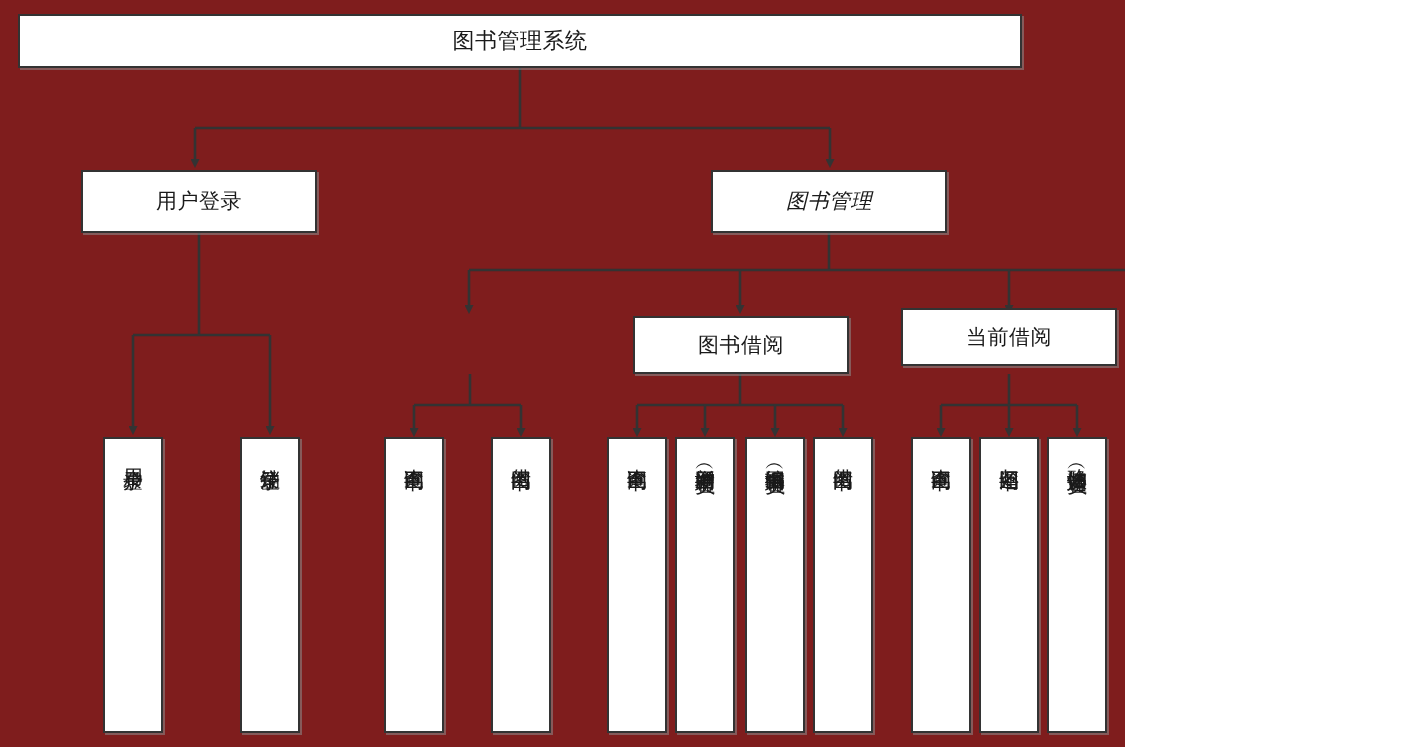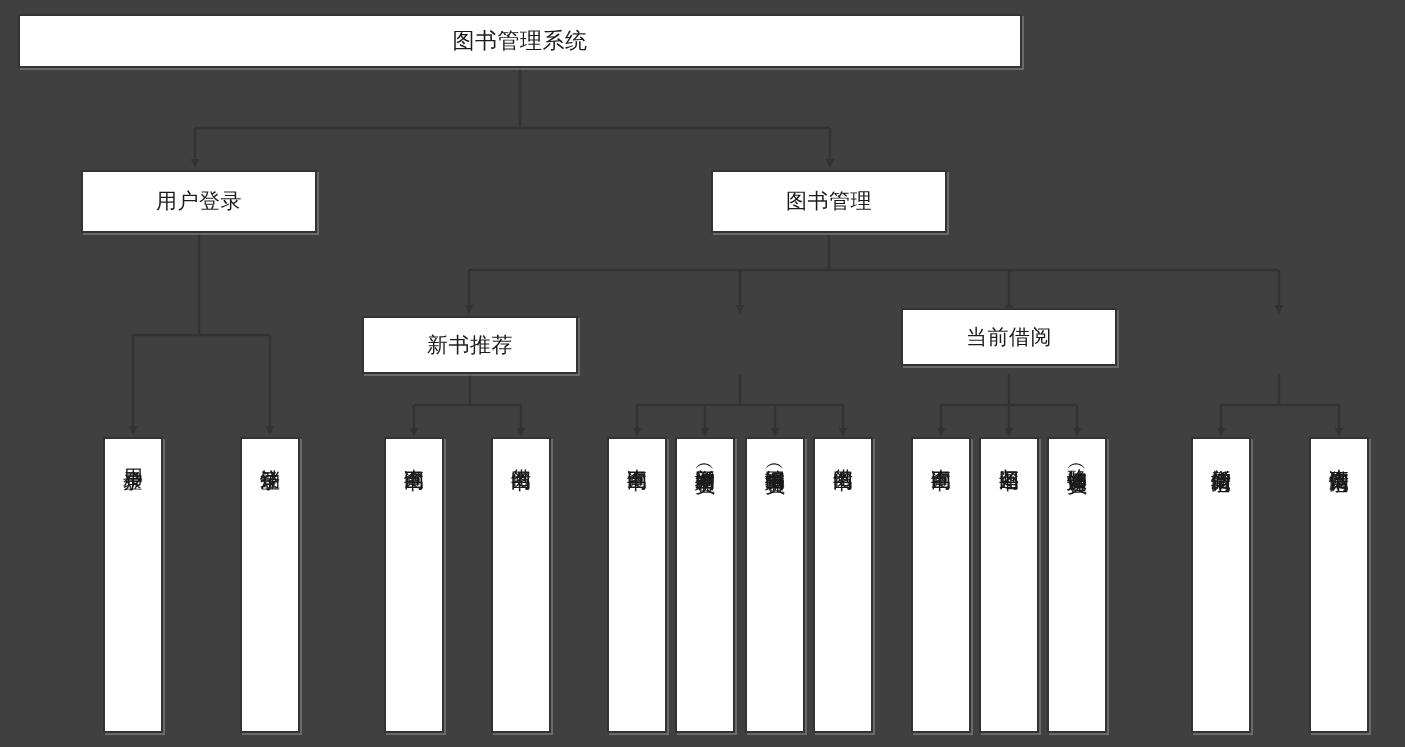--- a/index.html
+++ b/index.html
@@ -5,23 +5,23 @@
   html, body {
     margin: 0;
     padding: 0;
     background: #ffffff;
   }
   body {
     font-family: "Liberation Sans", "DejaVu Sans", sans-serif;
   }
   #canvas {
     position: relative;
-    width: 1405px;
+    width: 1125px;
     height: 747px;
-    background: #404040;
+    background: #7f1d1d;
     overflow: hidden;
   }
   svg.edges {
     position: absolute;
     left: 0;
     top: 0;
     width: 1405px;
     height: 747px;
     pointer-events: none;
   }
@@ -122,26 +122,26 @@
     </g>
   </svg>
 
   <div class="node root" style="left:18px; top:14px; width:1004px; height:54px;">
     <span class="label">图书管理系统</span>
   </div>
 
   <div class="node" style="left:81px; top:170px; width:236px; height:63px;">
     <span class="label">用户登录</span>
   </div>
-  <div class="node" style="left:711px; top:170px; width:236px; height:63px;">
+  <div class="node" style="left:711px; top:170px; width:236px; height:63px;font-style:italic;">
     <span class="label">图书管理</span>
   </div>
 
-  <div class="node" style="left:362px; top:316px; width:216px; height:58px;">
-    <span class="label">新书推荐</span>
+  <div class="node" style="left:633px; top:316px; width:216px; height:58px;">
+    <span class="label">图书借阅</span>
   </div>
   <div class="node" style="left:901px; top:308px; width:216px; height:58px;">
     <span class="label">当前借阅</span>
   </div>
 
   <div class="node vertical" style="left:103px; top:437px; width:60px; height:296px;">
     <span class="label">用户登录</span>
   </div>
   <div class="node vertical" style="left:240px; top:437px; width:60px; height:296px;">
     <span class="label">注销登录</span>

